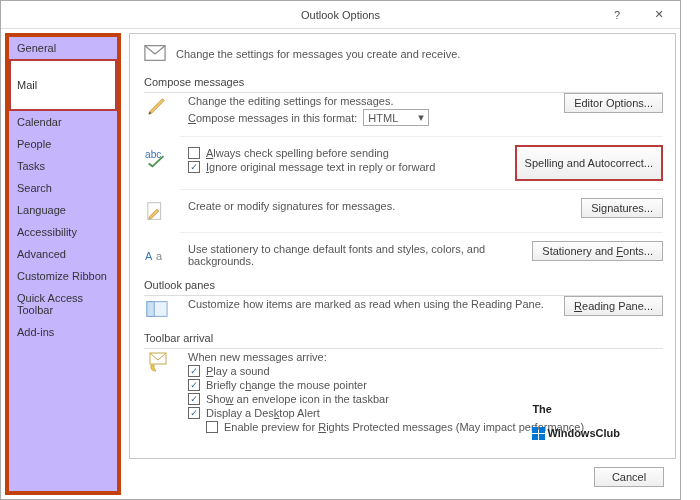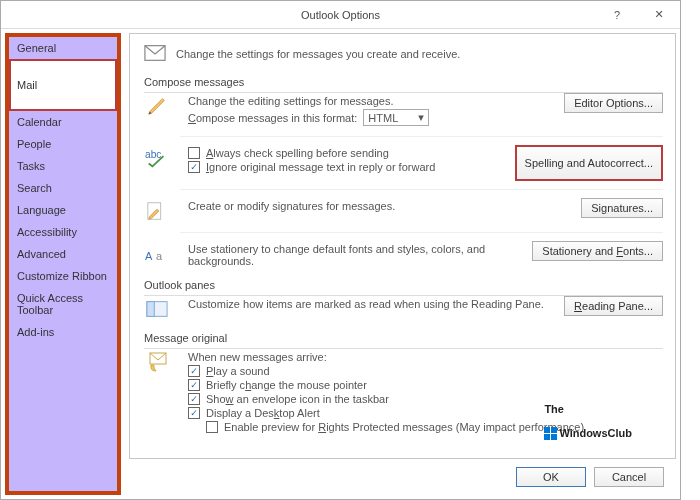--- a/index.html
+++ b/index.html
@@ -26,21 +26,21 @@
 .btn { background: linear-gradient(#fdfdfd,#eee); border: 1px solid #adadad; padding: 3px 9px; color: #333; }
 .btn.highlight { border: 2px solid #b83c3c; padding: 10px 8px; }
 .line { display: flex; align-items: center; gap: 6px; margin: 2px 0; color: #555; }
 .chk { width: 12px; height: 12px; border: 1px solid #666; display: inline-flex; align-items: center; justify-content: center; font-size: 9px; color: #2a64a7; background: #fff; }
 .select { display: inline-flex; align-items: center; border: 1px solid #aaa; padding: 1px 4px; background: #fff; gap: 20px; }
 .select::after { content: '▾'; color: #555; }
 .u { text-decoration: underline; }
 .footer { display: flex; justify-content: flex-end; gap: 8px; padding: 8px 12px; }
 .footer .btn { min-width: 70px; }
 .footer .btn.primary { border: 1px solid #3c78b4; }
-.watermark { position: absolute; right: 68px; bottom: 60px; color: #222; font-family: Georgia, serif; font-size: 20px; font-weight: 600; line-height: 1.05; pointer-events: none; }
+.watermark { position: absolute; right: 80px; bottom: 60px; color: #222; font-family: Georgia, serif; font-size: 20px; font-weight: 600; line-height: 1.05; pointer-events: none; }
 .watermark .win { display: inline-flex; align-items: center; gap: 2px;}
 .watermark .sq { display: inline-grid; grid-template-columns: 6px 6px; grid-template-rows: 6px 6px; gap: 1px; }
 .watermark .sq span { background: #0078d7; }
 .wrap { position: relative; width: 700px; height: 500px; }
 ::-webkit-scrollbar { width: 16px; }
 ::-webkit-scrollbar-track { background: #f0f0f0; }
 ::-webkit-scrollbar-thumb { background: #cdcdcd; border: 1px solid #aaa; }
 </style>
 </head>
 <body>
@@ -162,21 +162,21 @@
                   <rect x="1" y="1" width="22" height="16" fill="#eaf2fb" stroke="#7aa5d2"></rect>
                   <rect x="1" y="1" width="8" height="16" fill="#cbe0f5" stroke="#7aa5d2"></rect>
                 </svg>
           </div>
           <div class="row-content">
             <div class="line">Customize how items are marked as read when using the Reading Pane.</div>
           </div>
           <button class="btn row-btn"><span class="u">R</span>eading Pane...</button>
         </div>
 
-        <div class="section-header">Message original</div>
+        <div class="section-header">Toolbar arrival</div>
 
         <div class="row">
           <div class="row-icon">
             <svg width="24" height="22" viewBox="0 0 24 22">
                   <rect x="5" y="2" width="16" height="11" fill="#fff" stroke="#c9a94b"></rect>
                   <path d="M5 2 L13 9 L21 2" fill="none" stroke="#c9a94b"></path>
                   <path d="M6 14 Q5 20 11 20 Q8 17 9 14 Z" fill="#f4c84b" stroke="#c9a94b"></path>
                 </svg>
           </div>
           <div class="row-content">
@@ -199,21 +199,20 @@
             </div>
             <div class="line" style="padding-left:18px;">
               <span class="chk"></span>
               <span>Enable preview for <span class="u">R</span>ights Protected messages (May impact performance)</span>
             </div>
           </div>
         </div>
 
       </div>
       <div class="footer">
-        <button class="btn primary">OK</button>
         <button class="btn">Cancel</button>
       </div>
     </div>
   </div>
 </div>
 
 <div class="watermark">
   <div>The</div>
   <div class="win">
         <span class="sq">

